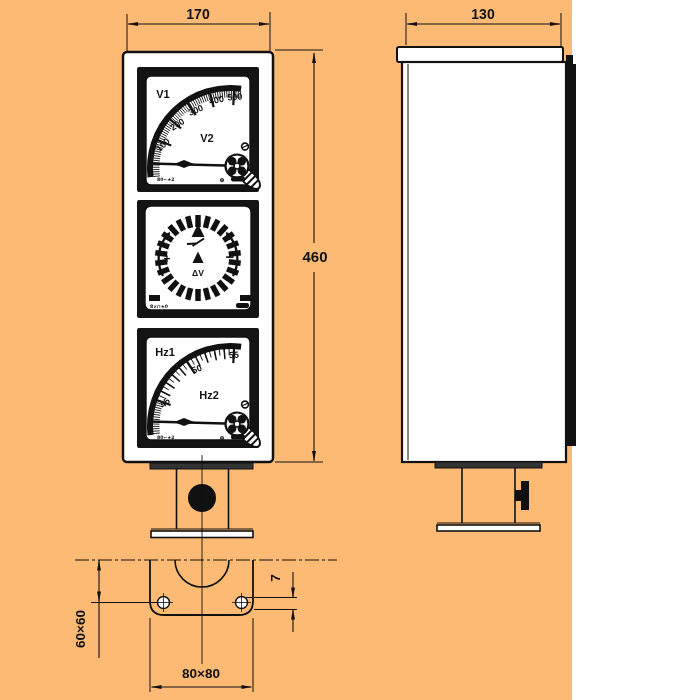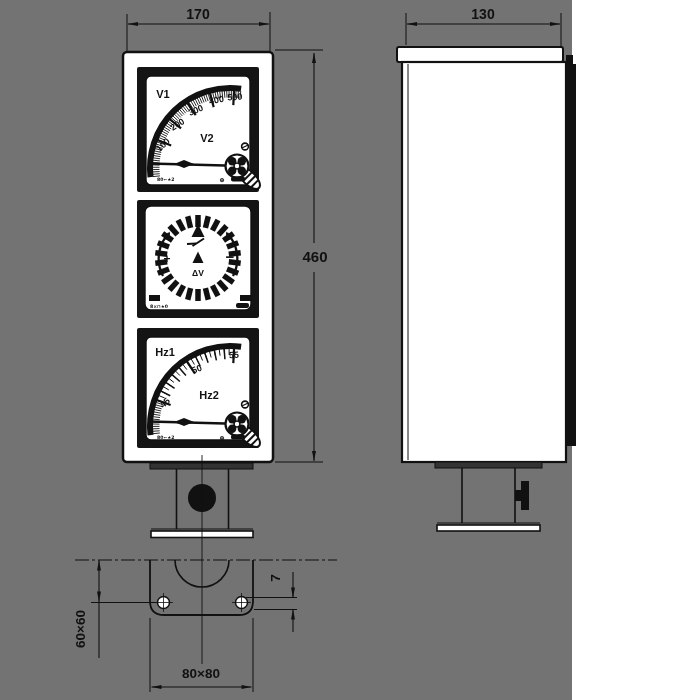--- a/index.html
+++ b/index.html
@@ -1,16 +1,16 @@
 <!DOCTYPE html>
 <html><head>
 <meta charset="utf-8">
 <style>
   html,body{margin:0;padding:0;background:#fff;}
-  .stage{width:572px;height:700px;background:#737373;position:relative;}
+  .stage{width:572px;height:700px;background:#fdba74;position:relative;}
   svg{display:block;}
   text{font-family:"Liberation Sans",sans-serif;font-weight:bold;fill:#111;text-anchor:middle;}
   .t15{font-size:15px}.t14{font-size:14px}.t13{font-size:13.5px}
   .t11{font-size:11px}.t9{font-size:9px}.t12{font-size:12px}
   .t8{font-size:8.5px}.t6{font-size:6px}
   .mk{font-family:"DejaVu Sans",sans-serif;font-size:4.6px;}
   .start{text-anchor:start}
   .ln{stroke:#111;fill:none}
 </style>
 </head>

